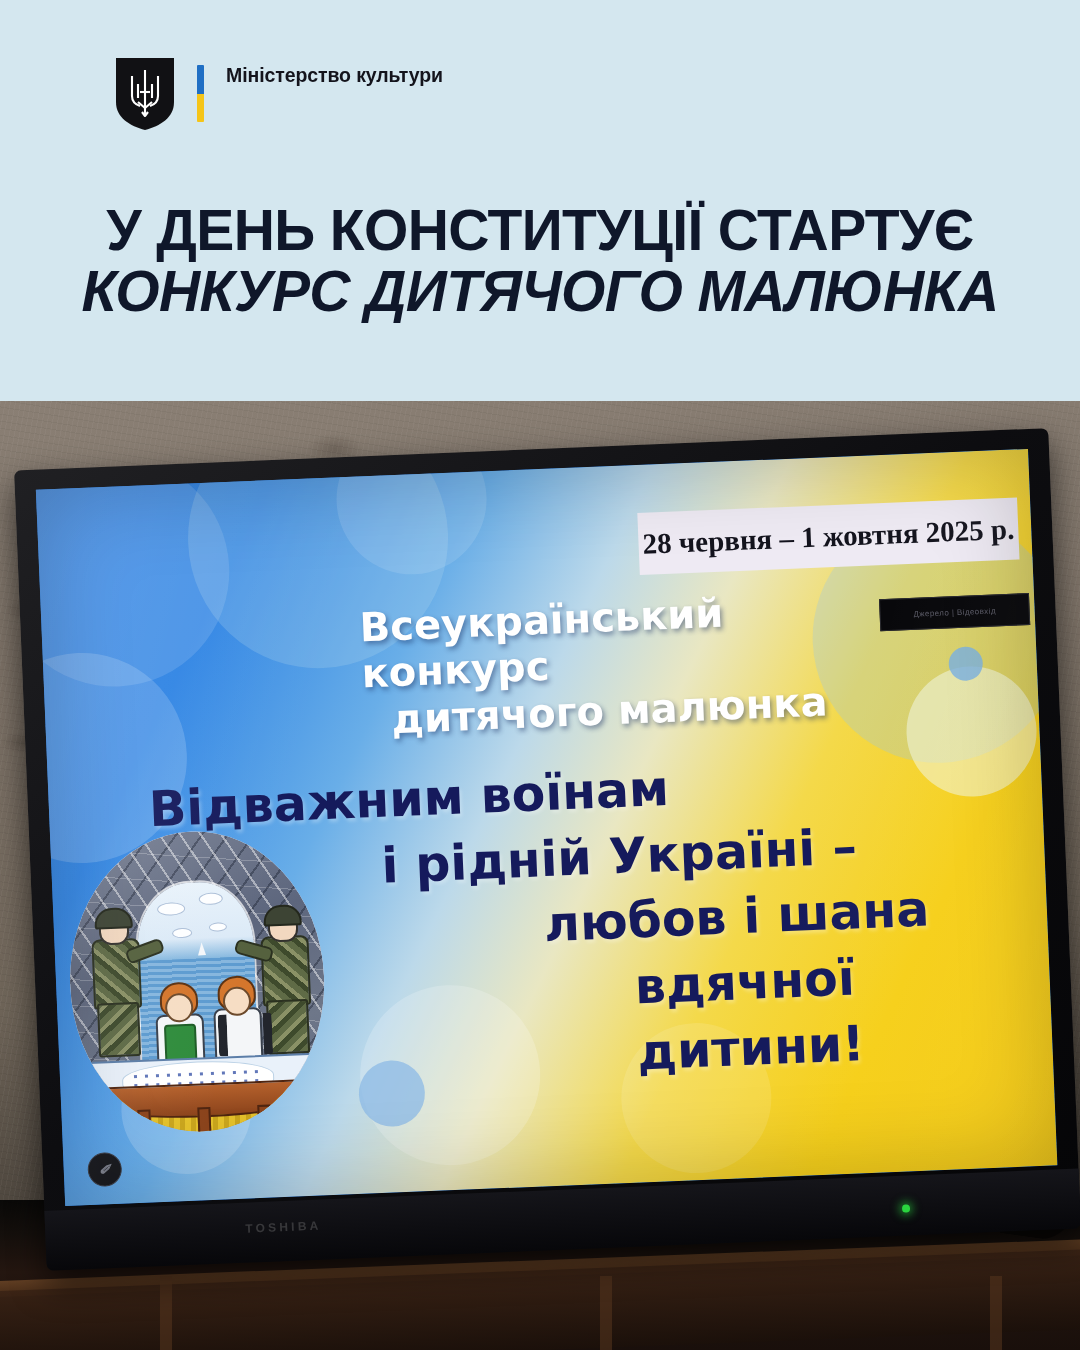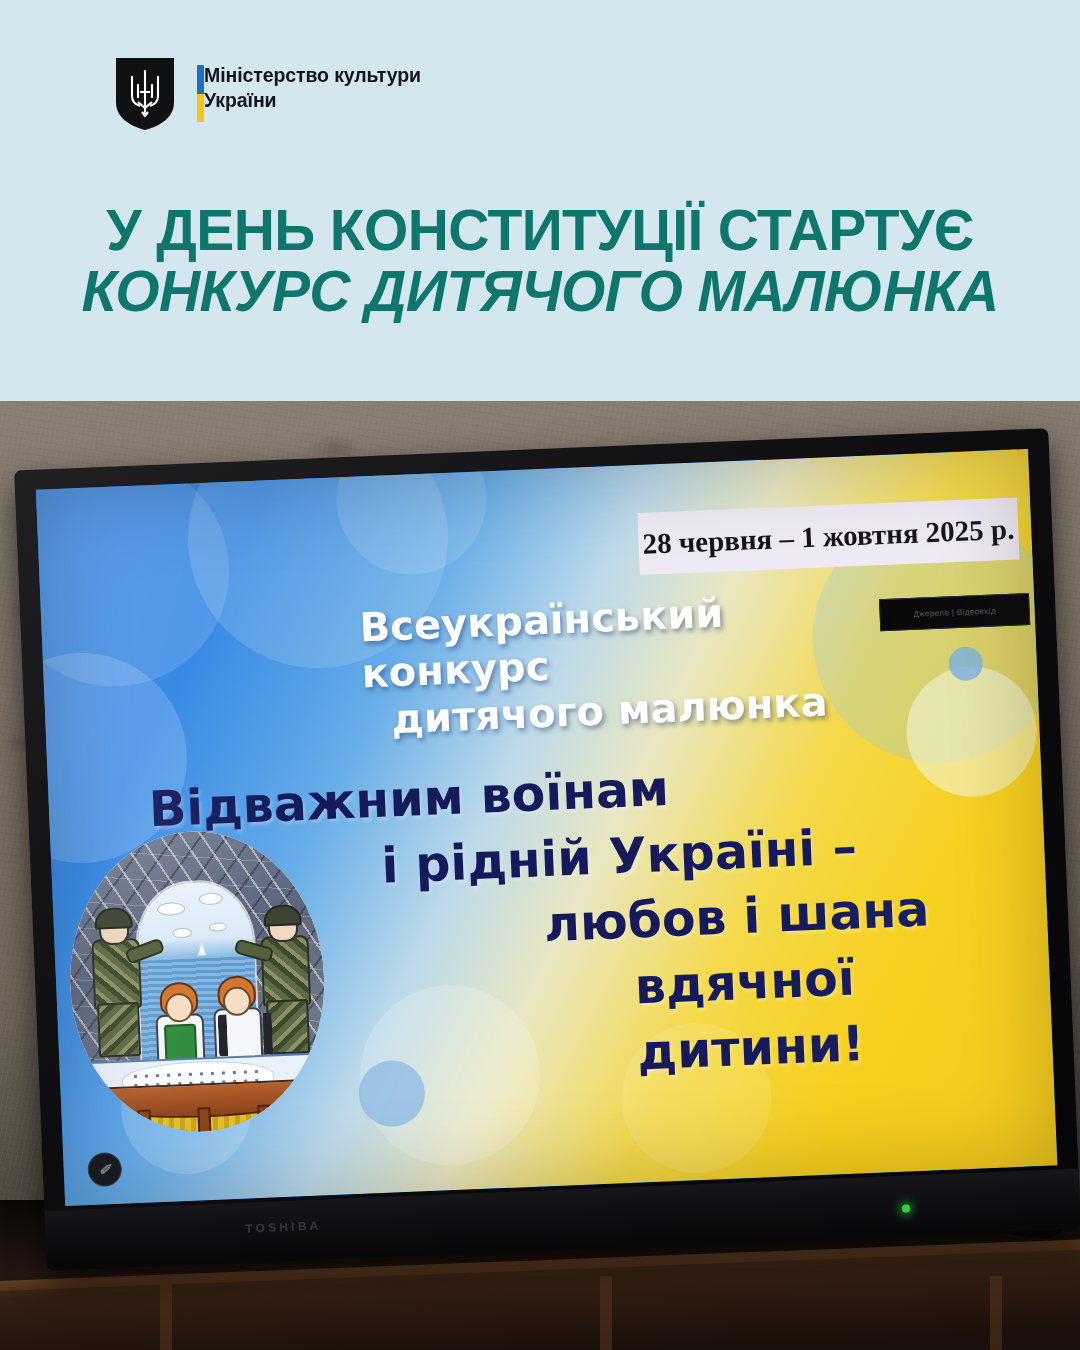--- a/index.html
+++ b/index.html
@@ -44,35 +44,36 @@
   .flagbar {
     width: 7px;
     height: 57px;
     margin-left: 23px;
     margin-top: 7px;
     background: linear-gradient(to bottom, #1f6fc4 0%, #1f6fc4 50%, #f5c518 50%, #f5c518 100%);
     border-radius: 1px;
     flex: 0 0 auto;
   }
   .ministry-lines {
+    margin-left: 22px;
     margin-top: 5px;
     color: #14141c;
     font-size: 19.5px;
     font-weight: bold;
     line-height: 1.28;
     letter-spacing: -0.1px;
     white-space: nowrap;
   }
   .headline {
     position: absolute;
     left: 0;
     top: 200px;
     width: 1080px;
     text-align: center;
-    color: #0f766e;
+    color: #0f172a;
     font-family: "Liberation Sans", sans-serif;
     font-weight: bold;
     font-size: 57px;
     line-height: 1.07;
     letter-spacing: -0.6px;
   }
   .headline .l1 { display: block; }
   .headline .l2 { display: block; font-style: italic; }
 
   
@@ -570,21 +571,20 @@
           <path d="M24 34 L34 34"></path>
           <path d="M22 44 L29 50 L36 44"></path>
           <path d="M26 54 L29 58 L32 54"></path>
         </g>
       </svg>
 
       <div class="flagbar"></div>
 
       <div class="ministry-lines">
         <div>Міністерство культури</div>
-        <div>України</div>
       </div>
     </div>
 
     <div class="headline">
       <span class="l1">У ДЕНЬ КОНСТИТУЦІЇ СТАРТУЄ</span>
       <span class="l2">КОНКУРС ДИТЯЧОГО МАЛЮНКА</span>
     </div>
   </div>
 
   <div class="photo">

